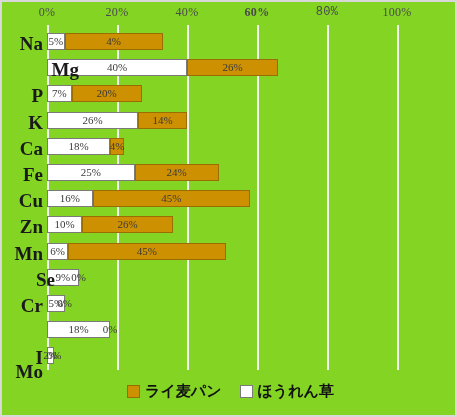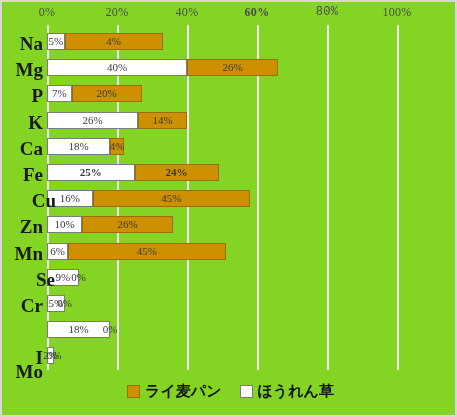--- a/index.html
+++ b/index.html
@@ -167,21 +167,21 @@
           <div class="seg-label" style="left: 25.5px; width: 40px;">26%</div>
           <div class="seg seg-orange" style="left: 91px; width: 49px;"></div>
           <div class="seg-label" style="left: 95.5px; width: 40px;">14%</div>
         </div>
         <div class="bar-row" style="top: 112.8px; width: 385px;">
           <div class="seg seg-white" style="left: 0px; width: 63px;"></div>
           <div class="seg-label" style="left: 11.5px; width: 40px;">18%</div>
           <div class="seg seg-orange" style="left: 63px; width: 14px;"></div>
           <div class="seg-label" style="left: 50px; width: 40px;">4%</div>
         </div>
-        <div class="bar-row" style="top: 139px; width: 385px; font-weight: bold;">
+        <div class="bar-row" style="top: 139px; width: 385px;">
           <div class="seg seg-white" style="left: 0px; width: 87.5px;"></div>
           <div class="seg-label" style="left: 23.75px; width: 40px;">25%</div>
           <div class="seg seg-orange" style="left: 87.5px; width: 84px;"></div>
           <div class="seg-label" style="left: 109.5px; width: 40px;">24%</div>
         </div>
         <div class="bar-row" style="top: 165.2px; width: 385px;">
           <div class="seg seg-white" style="left: 0px; width: 45.5px;"></div>
           <div class="seg-label" style="left: 2.75px; width: 40px;">16%</div>
           <div class="seg seg-orange" style="left: 45.5px; width: 157.5px;"></div>
           <div class="seg-label" style="left: 104.25px; width: 40px;">45%</div>
@@ -216,26 +216,26 @@
         <div class="bar-row" style="top: 322.4px; width: 385px;">
           <div class="seg seg-white" style="left: 0px; width: 7px;"></div>
           <div class="seg-label" style="left: -16.5px; width: 40px;">2%</div>
           <div class="seg-label" style="left: -13px; width: 40px;">0%</div>
         </div>
       </div>
   </div>
 
   <div id="cat-labels">
       <div class="cat-label" style="top: 32px;">Na</div>
-      <div class="cat-label" style="top: 58.2px;">Mg</div>
+      <div class="cat-label" style="top: 58.2px; padding-left: 36px;">Mg</div>
       <div class="cat-label" style="top: 84.4px;">P</div>
       <div class="cat-label" style="top: 110.6px;">K</div>
       <div class="cat-label" style="top: 136.8px;">Ca</div>
       <div class="cat-label" style="top: 163px;">Fe</div>
-      <div class="cat-label" style="top: 189.2px; padding-left: 13px;">Cu</div>
+      <div class="cat-label" style="top: 189.2px;">Cu</div>
       <div class="cat-label" style="top: 215.4px;">Zn</div>
       <div class="cat-label" style="top: 241.6px;">Mn</div>
       <div class="cat-label" style="top: 267.8px; margin-left: 12px;">Se</div>
       <div class="cat-label" style="top: 294px;">Cr</div>
       <div class="cat-label" style="top: 320.2px; margin-top: 40px;">Mo</div>
       <div class="cat-label" style="top: 346.4px;">I</div>
     </div>
 
   <div class="legend" id="legend">
       <div class="legend-item">

